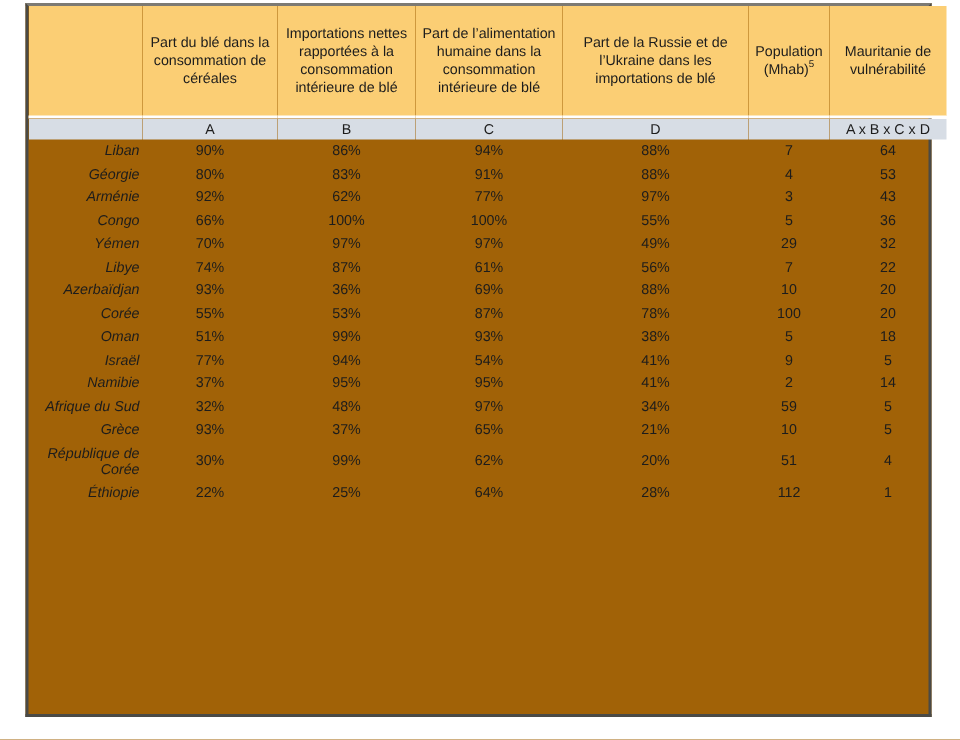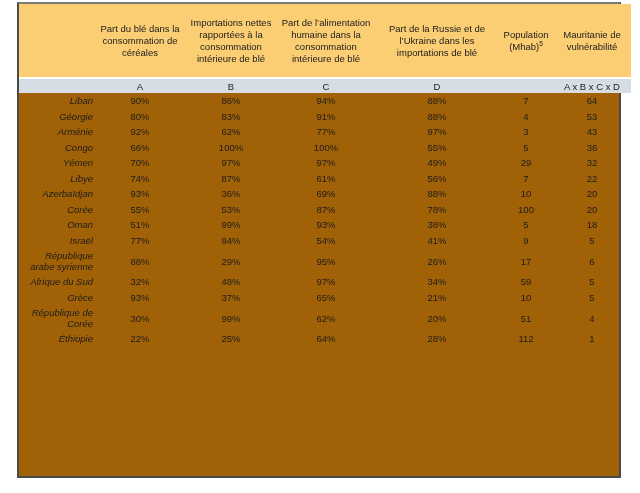--- a/index.html
+++ b/index.html
@@ -192,27 +192,27 @@
         <tr>
           <td class="country">Israël</td>
           <td>77%</td>
           <td>94%</td>
           <td>54%</td>
           <td>41%</td>
           <td>9</td>
           <td>5</td>
         </tr>
         <tr>
-          <td class="country">République arabe syrienne</td>
-          <td>88%</td>
-          <td>29%</td>
+          <td class="country">Namibie</td>
+          <td>37%</td>
           <td>95%</td>
-          <td>26%</td>
-          <td>17</td>
-          <td>6</td>
+          <td>95%</td>
+          <td>41%</td>
+          <td>2</td>
+          <td>14</td>
         </tr>
         <tr>
           <td class="country">Afrique du Sud</td>
           <td>32%</td>
           <td>48%</td>
           <td>97%</td>
           <td>34%</td>
           <td>59</td>
           <td>5</td>
         </tr>

